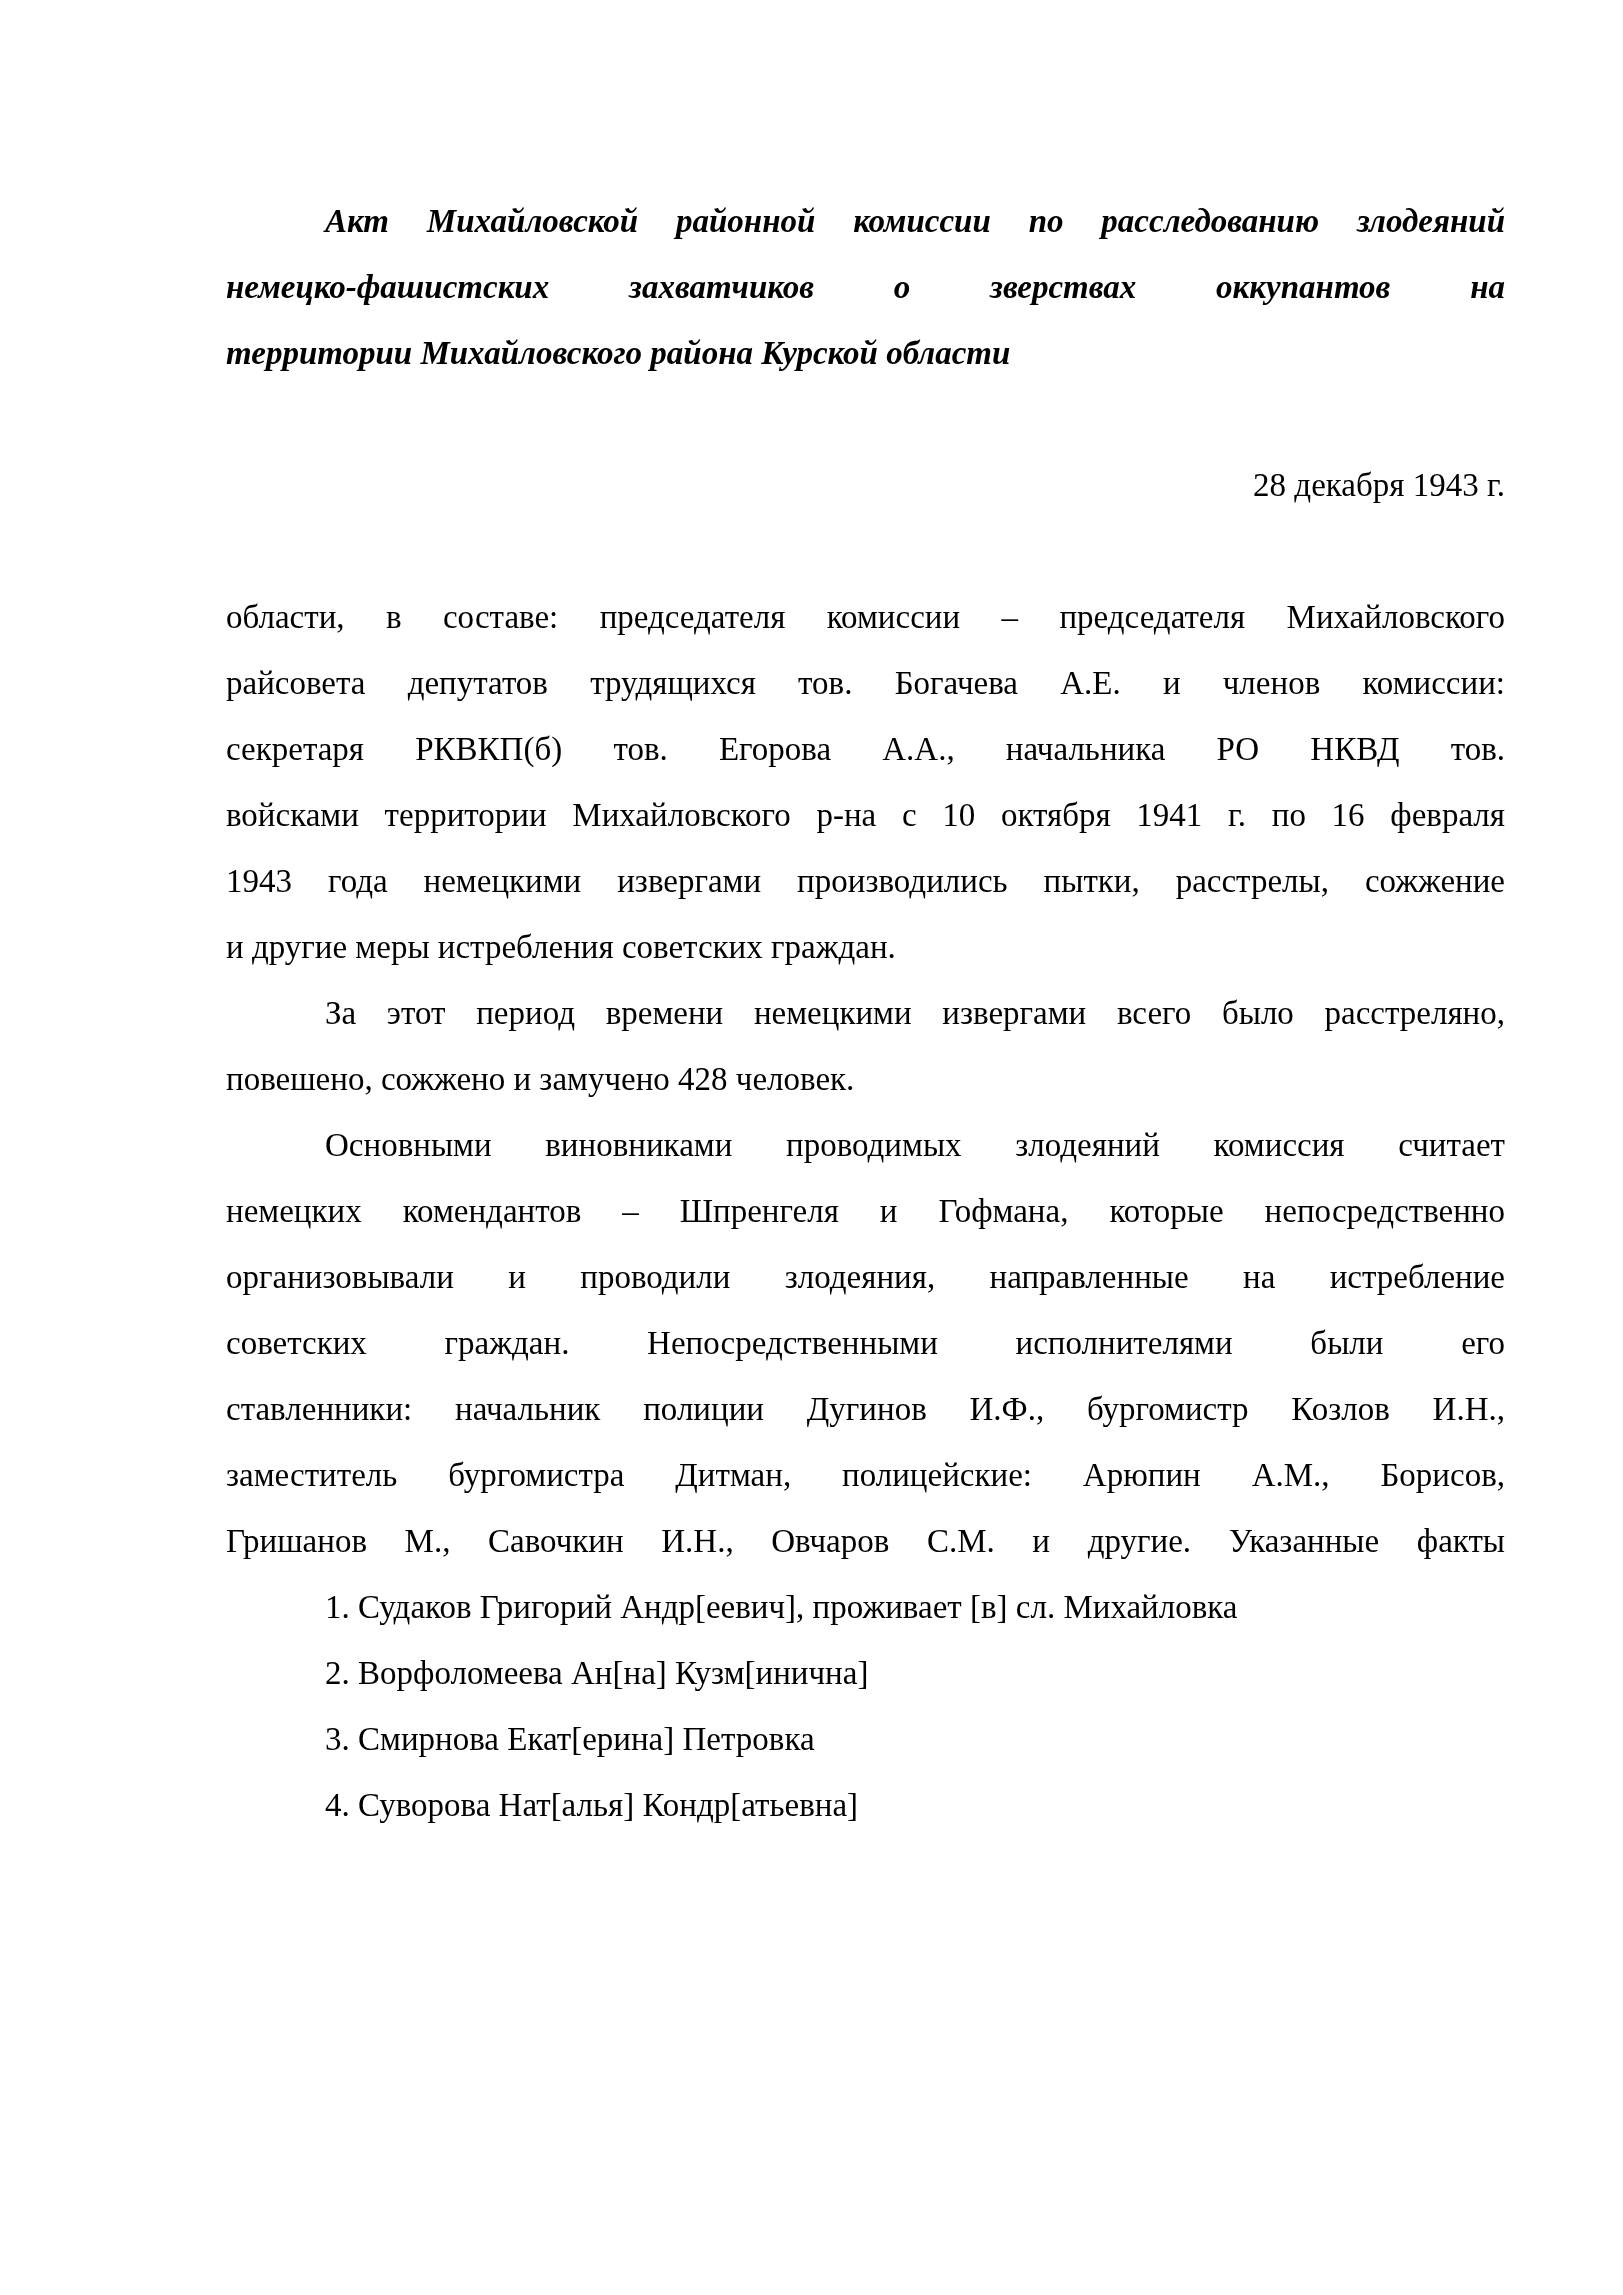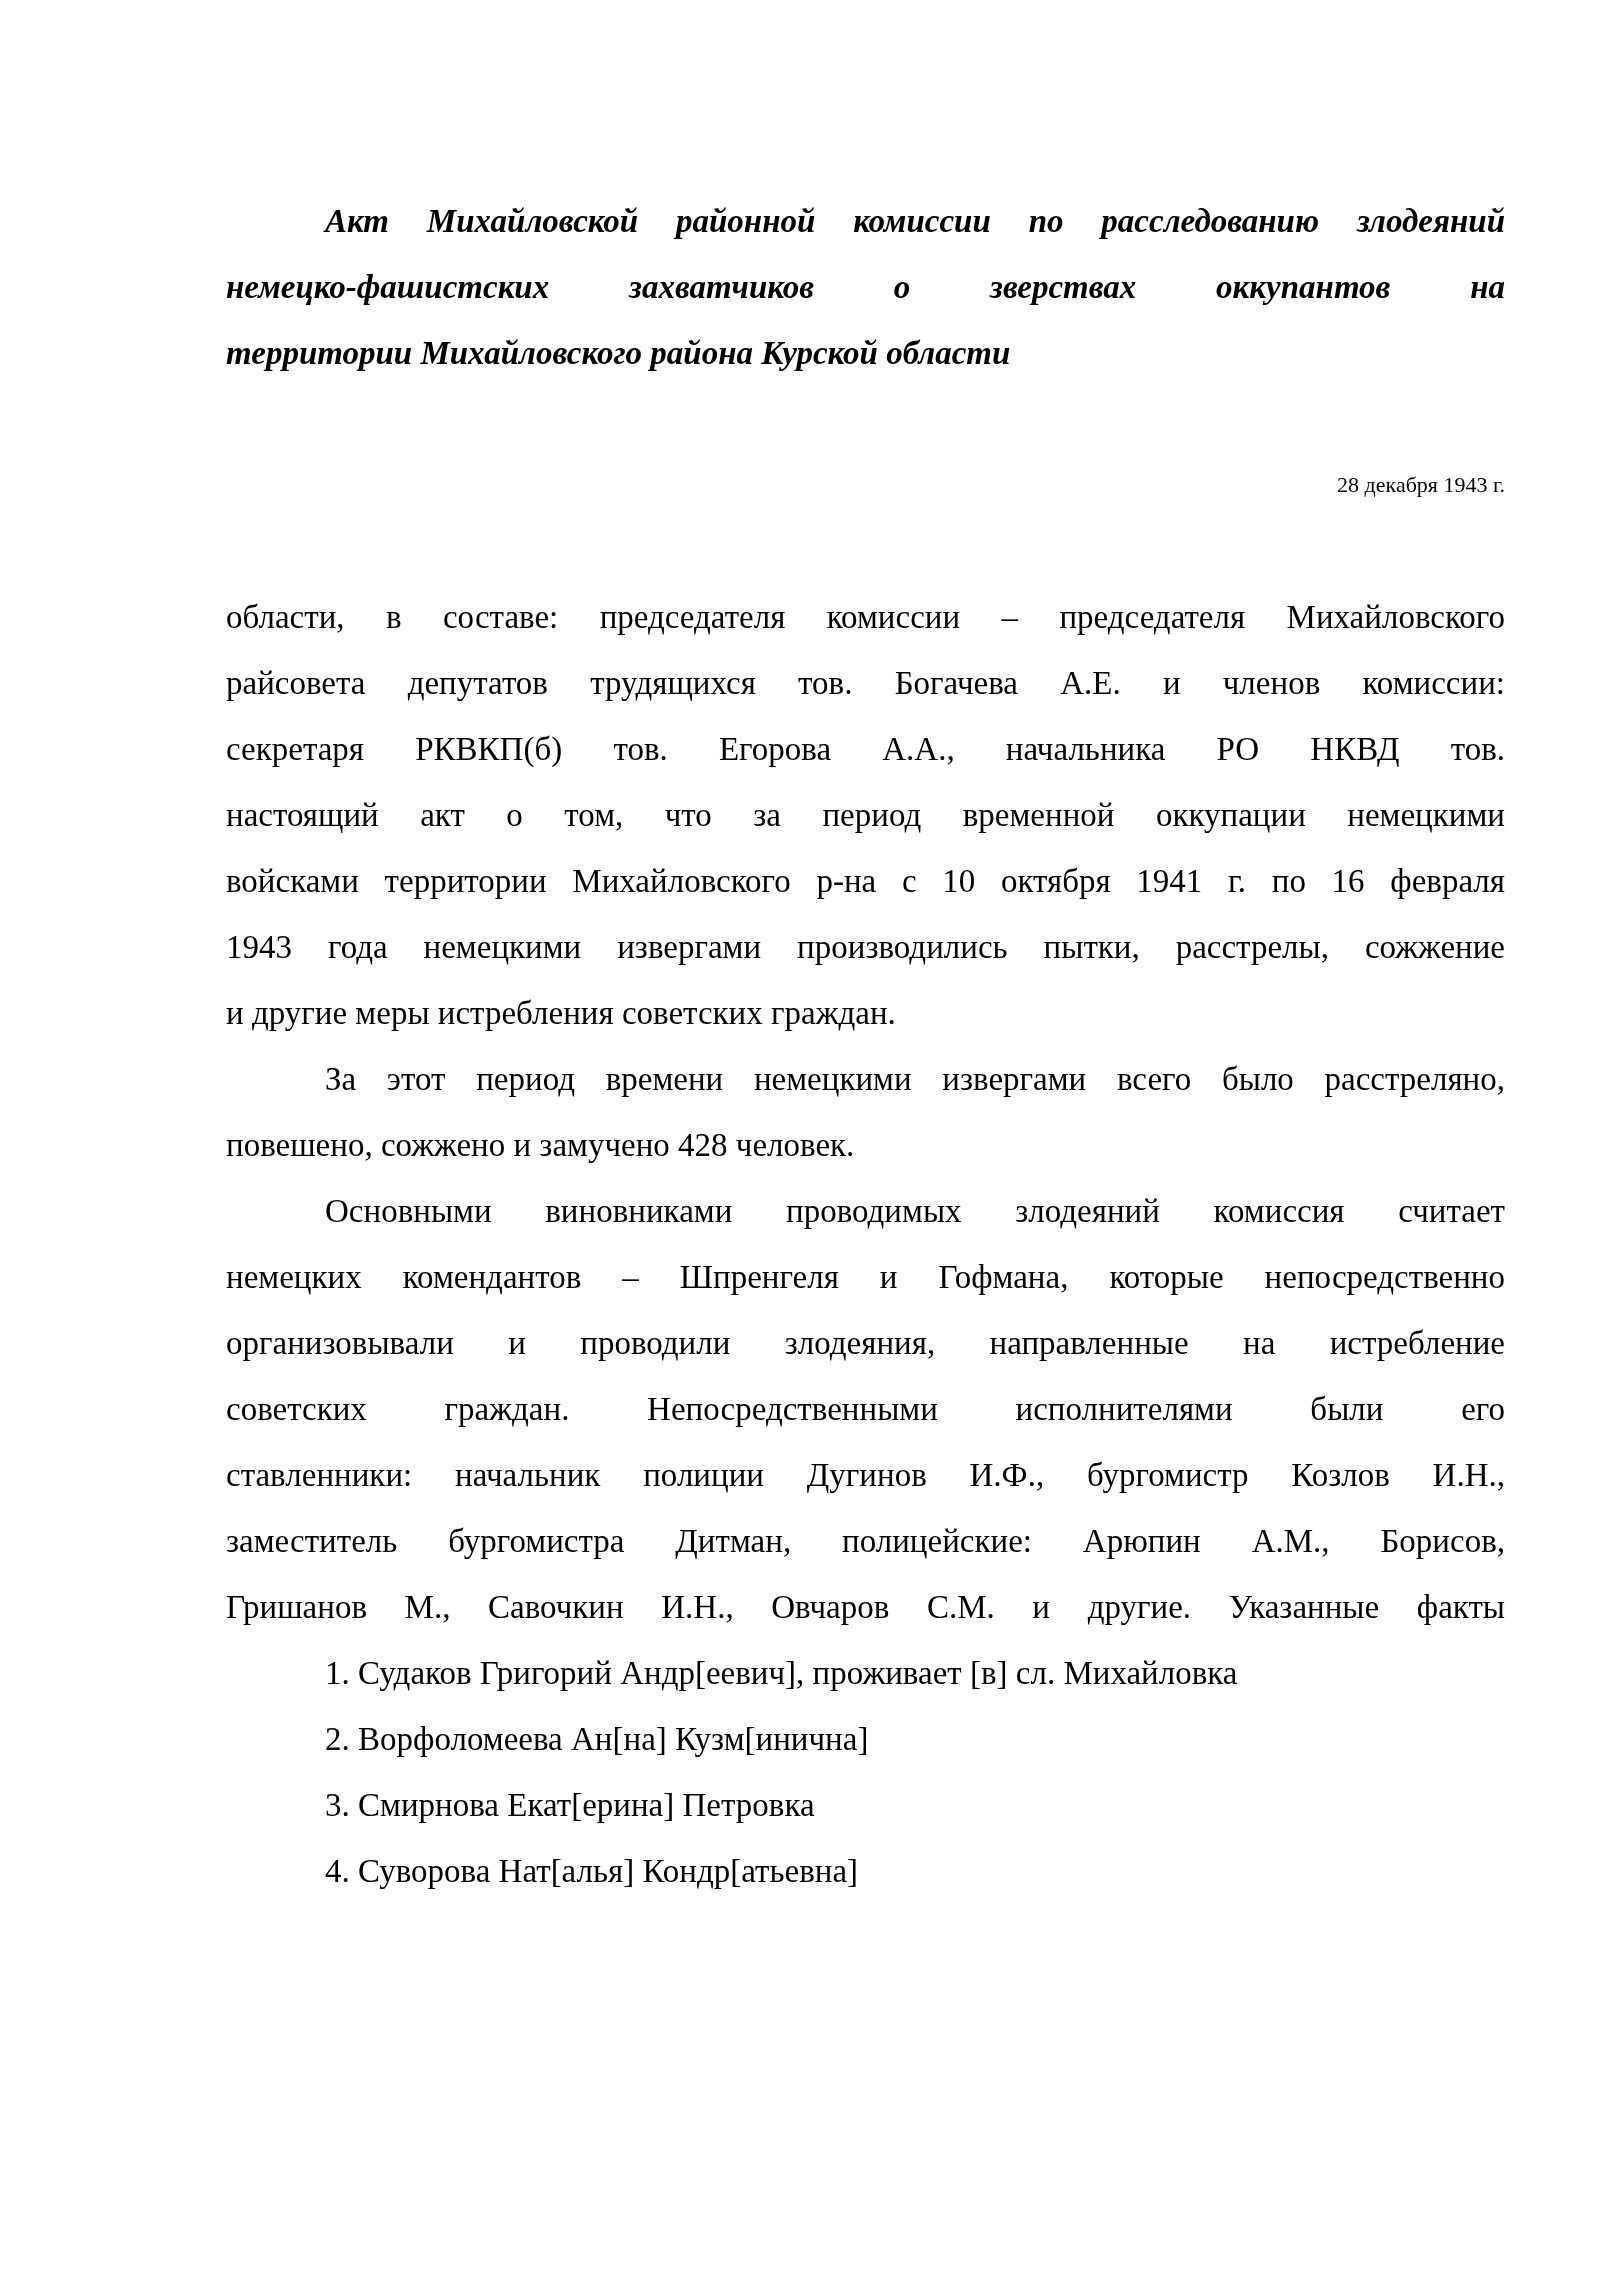--- a/index.html
+++ b/index.html
@@ -30,21 +30,21 @@
   }
   
   .line.stretch { text-align-last: justify; }
   
   .line.indent { text-indent: 99px; }
   .title .line {
     font-weight: bold;
     font-style: italic;
   }
   .date-line {
-    font-size: 22px;
+    font-size: 33px;
     line-height: 66px;
     text-align: right;
     text-align-last: right;
   }
   .blank { height: 66px; }
   .witness .line { text-align: left; }
 </style>
 </head>
 <body>
 
@@ -59,21 +59,20 @@
   <div class="blank"></div>
 
   <div class="date-line">28 декабря 1943 г.</div>
 
   <div class="blank"></div>
 
   <div class="paragraph">
     <div class="line stretch">области, в составе: председателя комиссии – председателя Михайловского</div>
     <div class="line stretch">райсовета депутатов трудящихся тов. Богачева А.Е. и членов комиссии:</div>
     <div class="line stretch">секретаря РКВКП(б) тов. Егорова А.А., начальника РО НКВД тов.</div>
-    <div class="line stretch">настоящий акт о том, что за период временной оккупации немецкими</div>
     <div class="line stretch">войсками территории Михайловского р-на с 10 октября 1941 г. по 16 февраля</div>
     <div class="line stretch">1943 года немецкими извергами производились пытки, расстрелы, сожжение</div>
     <div class="line">и другие меры истребления советских граждан.</div>
   </div>
 
   <div class="paragraph">
     <div class="line indent stretch">За этот период времени немецкими извергами всего было расстреляно,</div>
     <div class="line">повешено, сожжено и замучено 428 человек.</div>
   </div>
 

